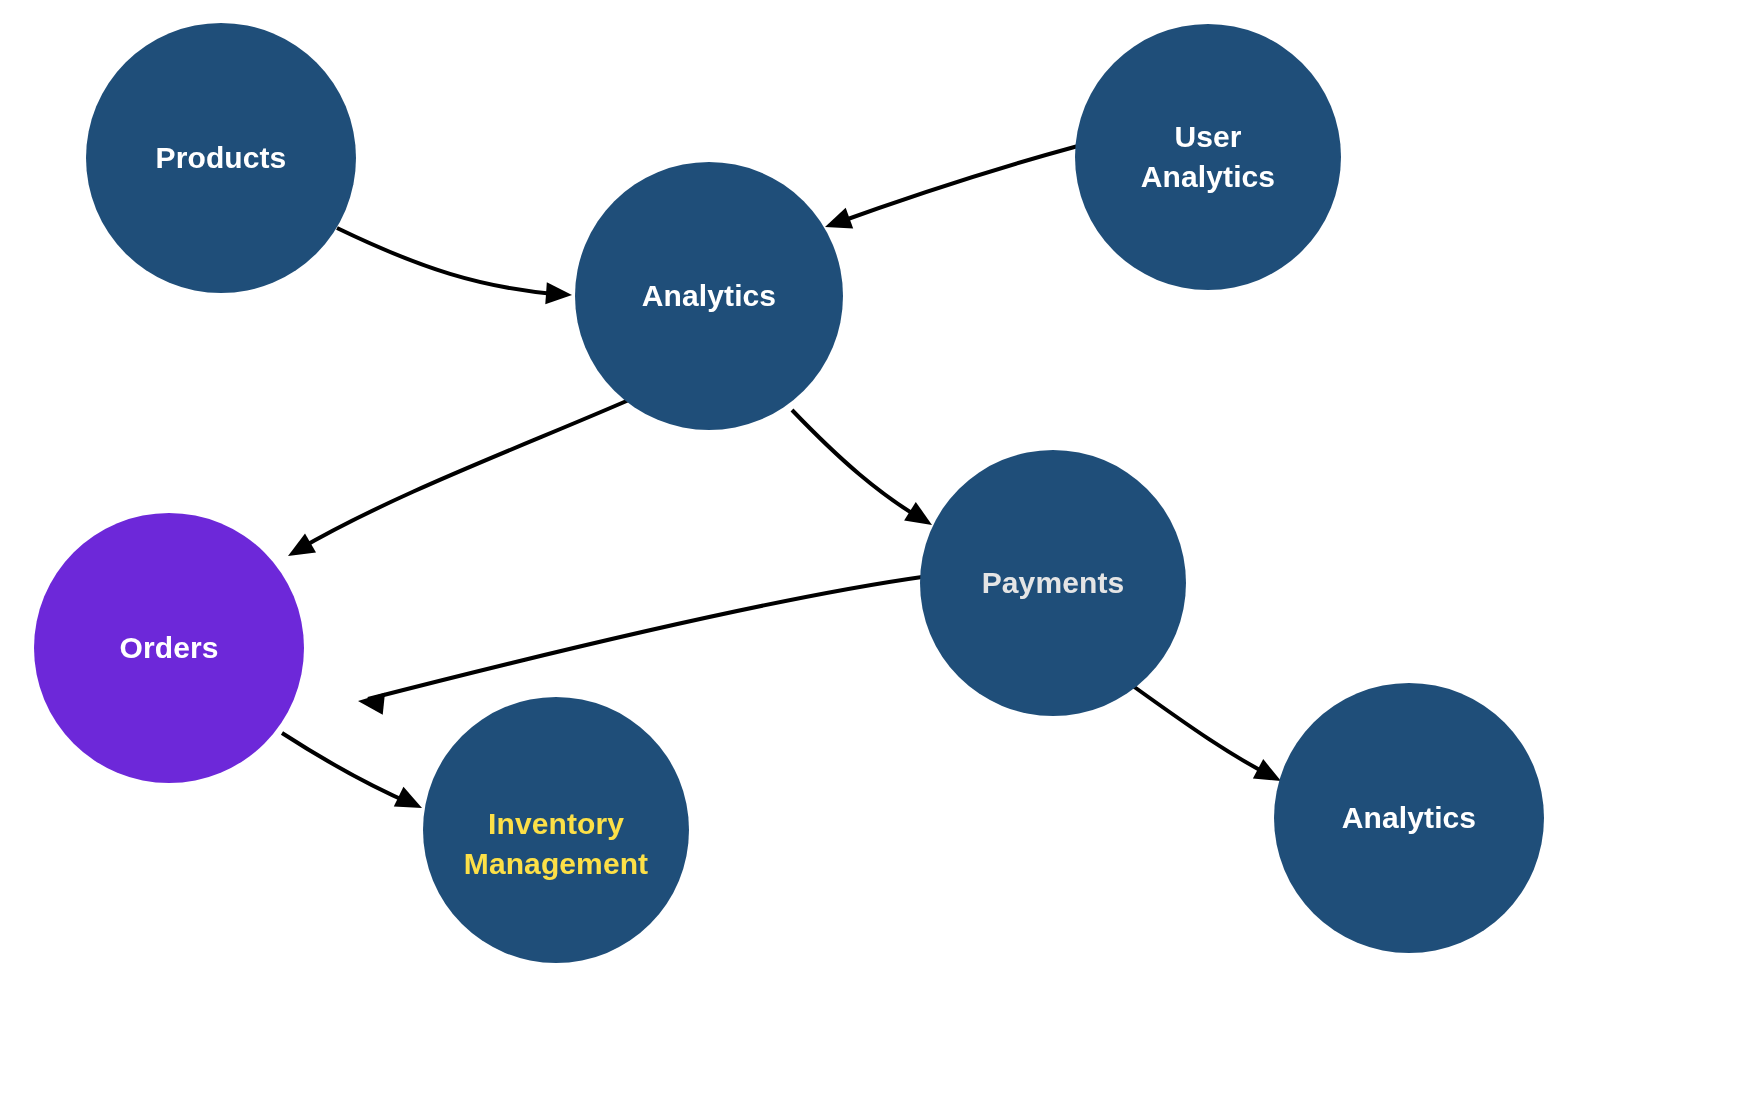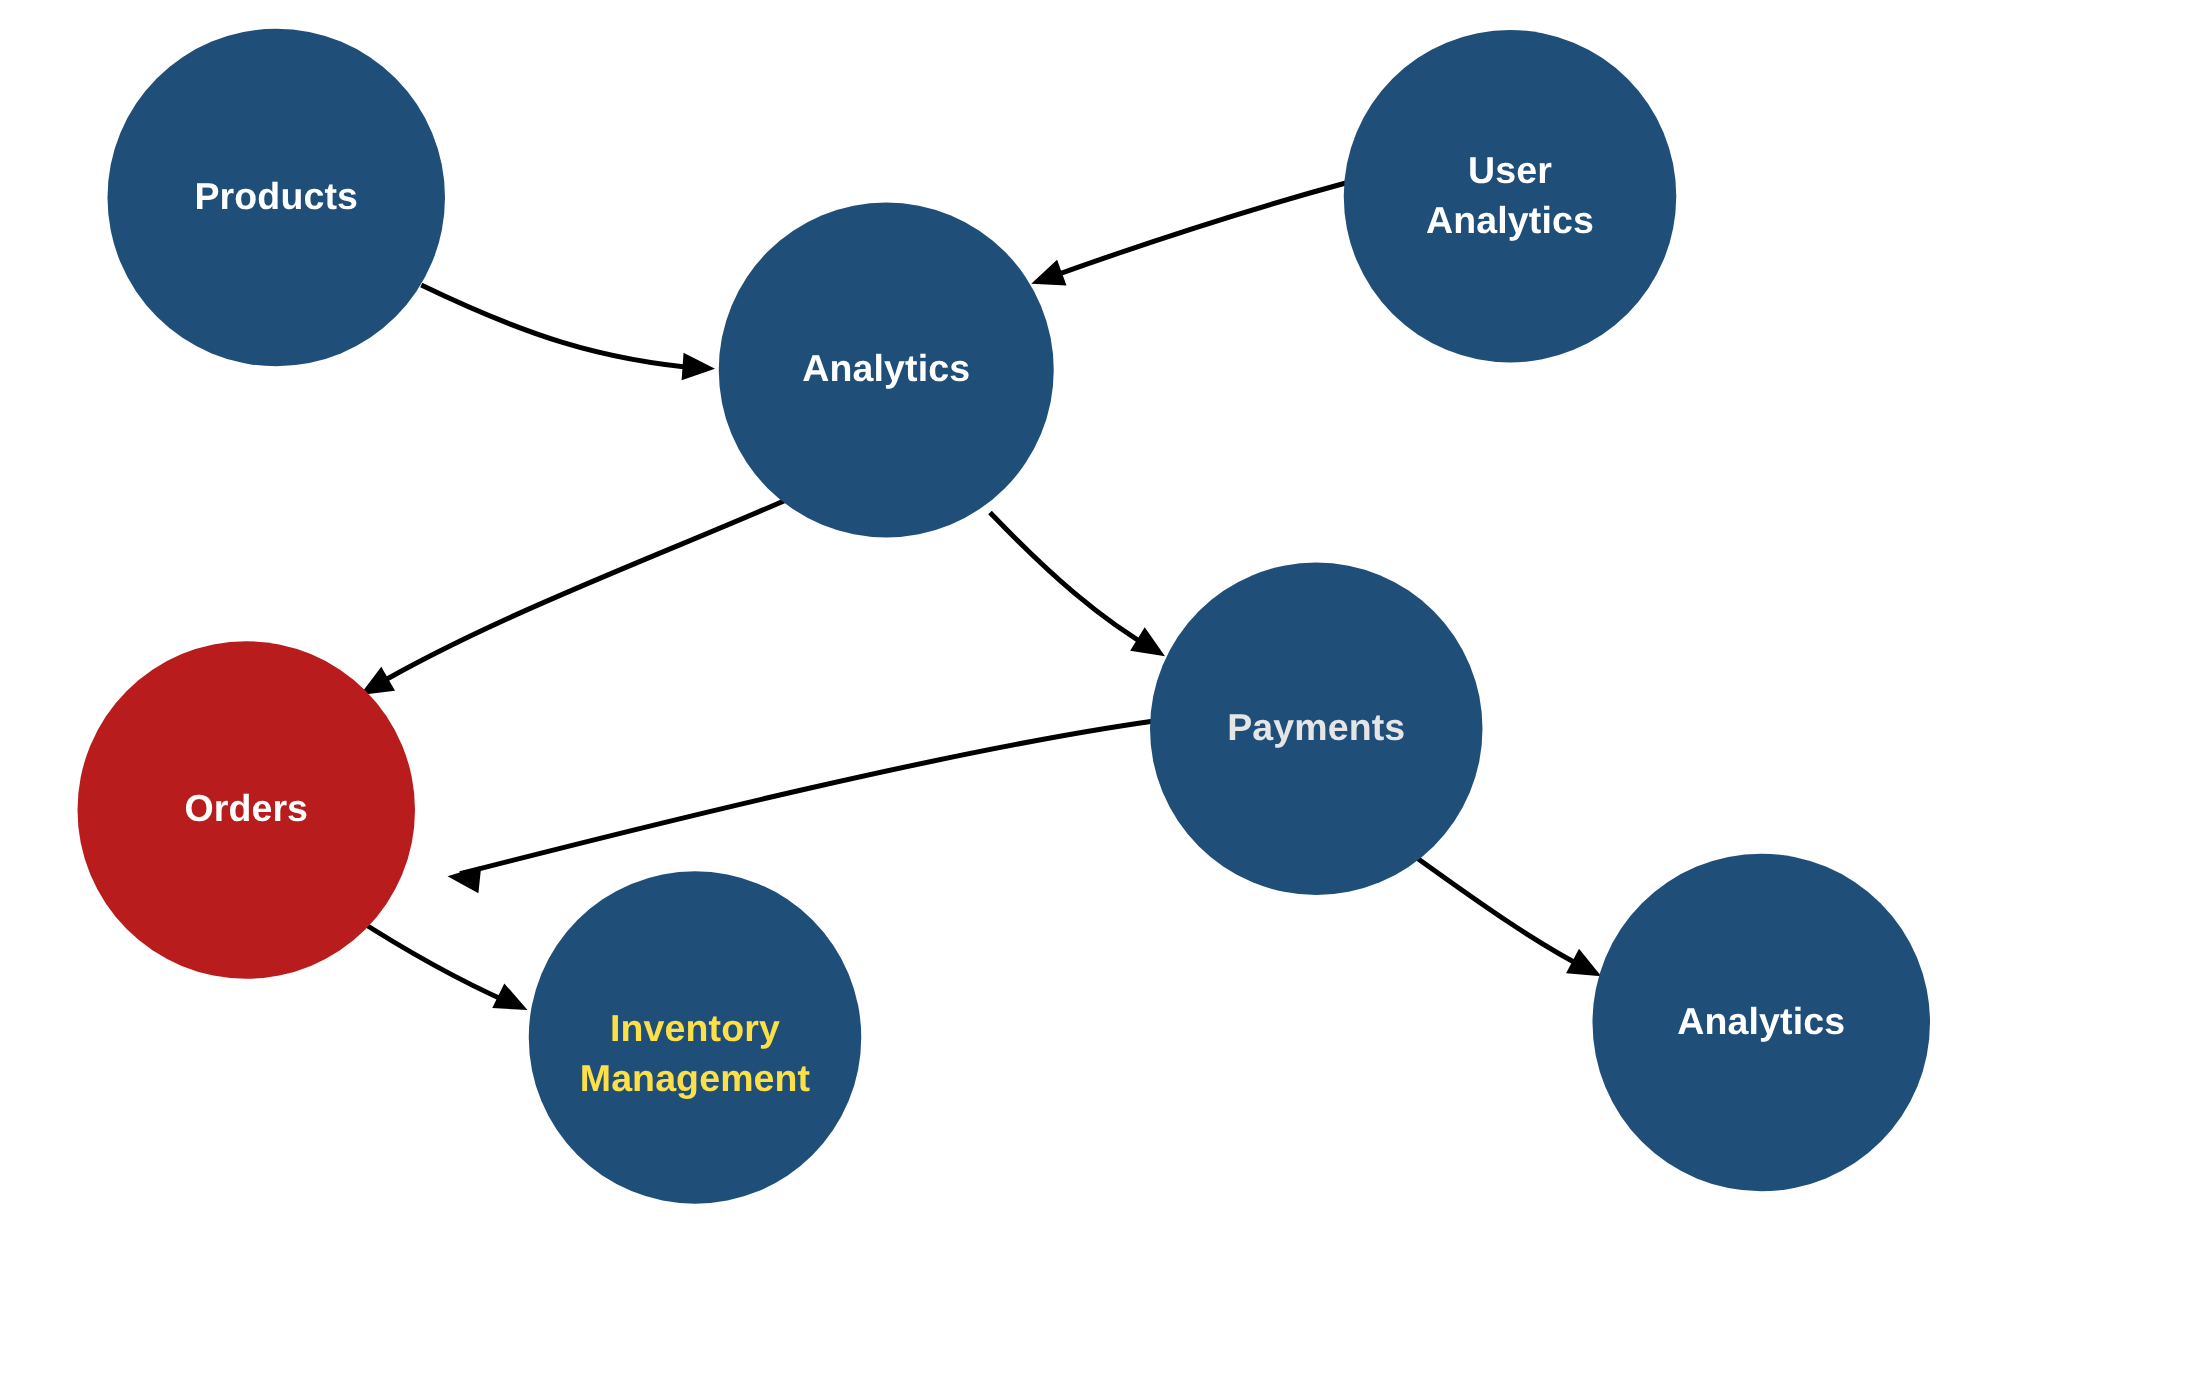--- a/index.html
+++ b/index.html
@@ -88,21 +88,21 @@
       <div class="node" style="left: 86px; top: 23px; width: 270px; height: 270px; background: rgb(31, 78, 121);">
         <div class="node-label" style="color: rgb(255, 255, 255);">Products</div>
       </div>
       <div class="node" style="left: 1075px; top: 24px; width: 266px; height: 266px; background: rgb(31, 78, 121);">
         <div class="node-label" style="color: rgb(255, 255, 255);">User
 Analytics</div>
       </div>
       <div class="node" style="left: 575px; top: 162px; width: 268px; height: 268px; background: rgb(31, 78, 121);">
         <div class="node-label" style="color: rgb(255, 255, 255);">Analytics</div>
       </div>
-      <div class="node" style="left: 62px; top: 513px; width: 270px; height: 270px; background: #b91c1c;">
+      <div class="node" style="left: 34px; top: 513px; width: 270px; height: 270px; background: #6d28d9;">
         <div class="node-label" style="color: rgb(255, 255, 255);">Orders</div>
       </div>
       <div class="node" style="left: 920px; top: 450px; width: 266px; height: 266px; background: rgb(31, 78, 121);">
         <div class="node-label" style="color: #e5e5e5;">Payments</div>
       </div>
       <div class="node" style="left: 423px; top: 697px; width: 266px; height: 266px; background: rgb(31, 78, 121);">
         <div class="node-label" style="color: #fde047; margin-top: 28px;">Inventory
 Management</div>
       </div>
       <div class="node" style="left: 1274px; top: 683px; width: 270px; height: 270px; background: rgb(31, 78, 121); justify-content: center;">

